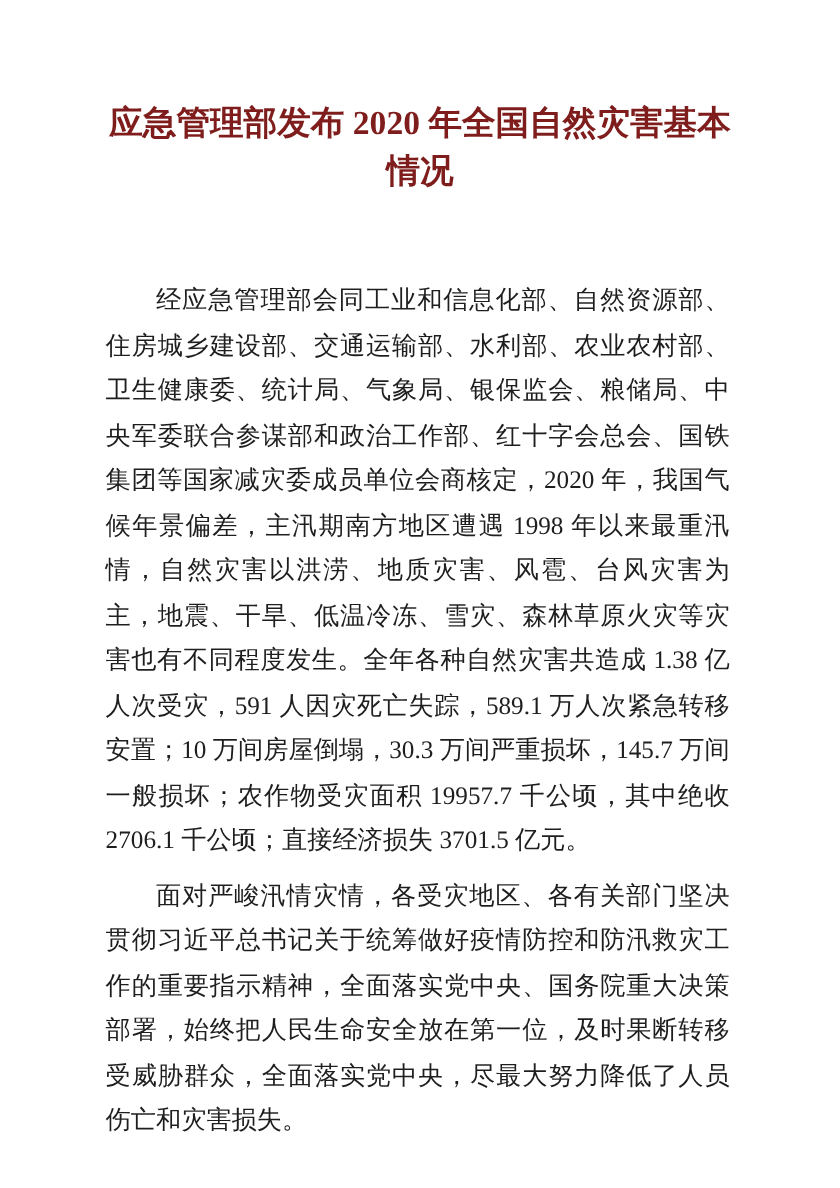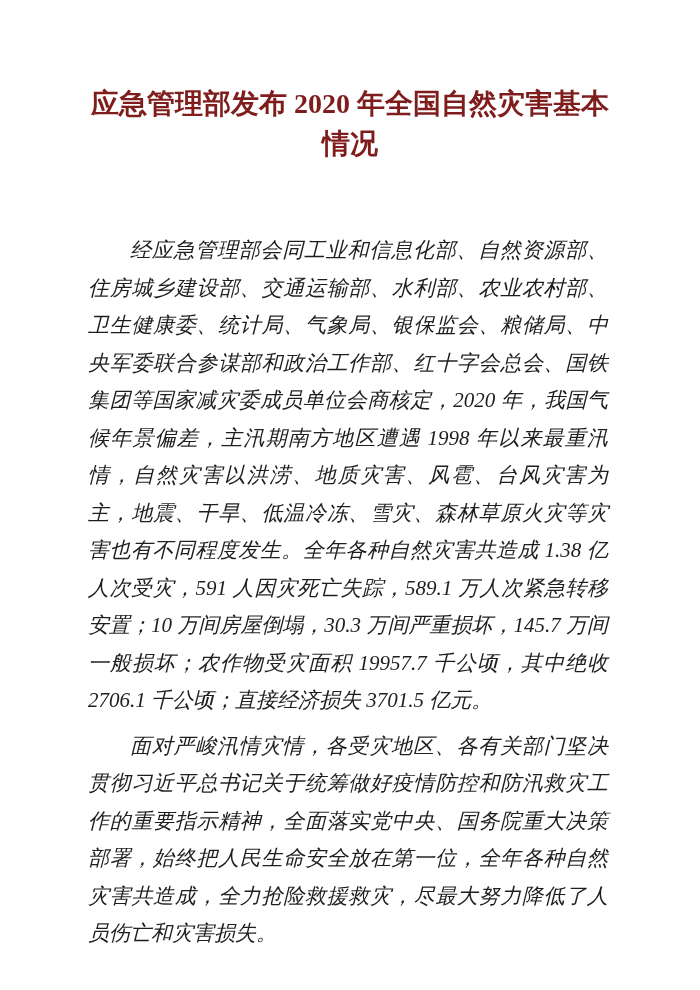--- a/index.html
+++ b/index.html
@@ -38,34 +38,33 @@
     margin: 68px 92px 0 88px;       
     font-size: 21px;
     line-height: 37.5px;
     text-align: justify;
     text-justify: inter-ideograph;
     color: #1e1e1e;
   }
   .doc-content p {
     margin: 0;
     text-indent: 2em;               
-    font-style: italic;
   }
   .doc-content p + p {
     margin-top: 8px;                
   }
 </style>
 </head>
 <body>
 
 <div class="doc-page">
 
   <h1 class="doc-title">应急管理部发布 2020 年全国自然灾害基本情况</h1>
 
   <div class="doc-content">
 
     <p>经应急管理部会同工业和信息化部、自然资源部、住房城乡建设部、交通运输部、水利部、农业农村部、卫生健康委、统计局、气象局、银保监会、粮储局、中央军委联合参谋部和政治工作部、红十字会总会、国铁集团等国家减灾委成员单位会商核定，2020 年，我国气候年景偏差，主汛期南方地区遭遇 1998 年以来最重汛情，自然灾害以洪涝、地质灾害、风雹、台风灾害为主，地震、干旱、低温冷冻、雪灾、森林草原火灾等灾害也有不同程度发生。全年各种自然灾害共造成 1.38 亿人次受灾，591 人因灾死亡失踪，589.1 万人次紧急转移安置；10 万间房屋倒塌，30.3 万间严重损坏，145.7 万间一般损坏；农作物受灾面积 19957.7 千公顷，其中绝收 2706.1 千公顷；直接经济损失 3701.5 亿元。</p>
 
-    <p>面对严峻汛情灾情，各受灾地区、各有关部门坚决贯彻习近平总书记关于统筹做好疫情防控和防汛救灾工作的重要指示精神，全面落实党中央、国务院重大决策部署，始终把人民生命安全放在第一位，全年各种自然灾害共造成，全力抢险救援救灾，尽最大努力降低了人员伤亡和灾害损失。</p>
+    <p>面对严峻汛情灾情，各受灾地区、各有关部门坚决贯彻习近平总书记关于统筹做好疫情防控和防汛救灾工作的重要指示精神，全面落实党中央、国务院重大决策部署，始终把人民生命安全放在第一位，及时果断转移受威胁群众，全面落实党中央，尽最大努力降低了人员伤亡和灾害损失。</p>
 
   </div>
 
 </div>
 
 </body></html>

